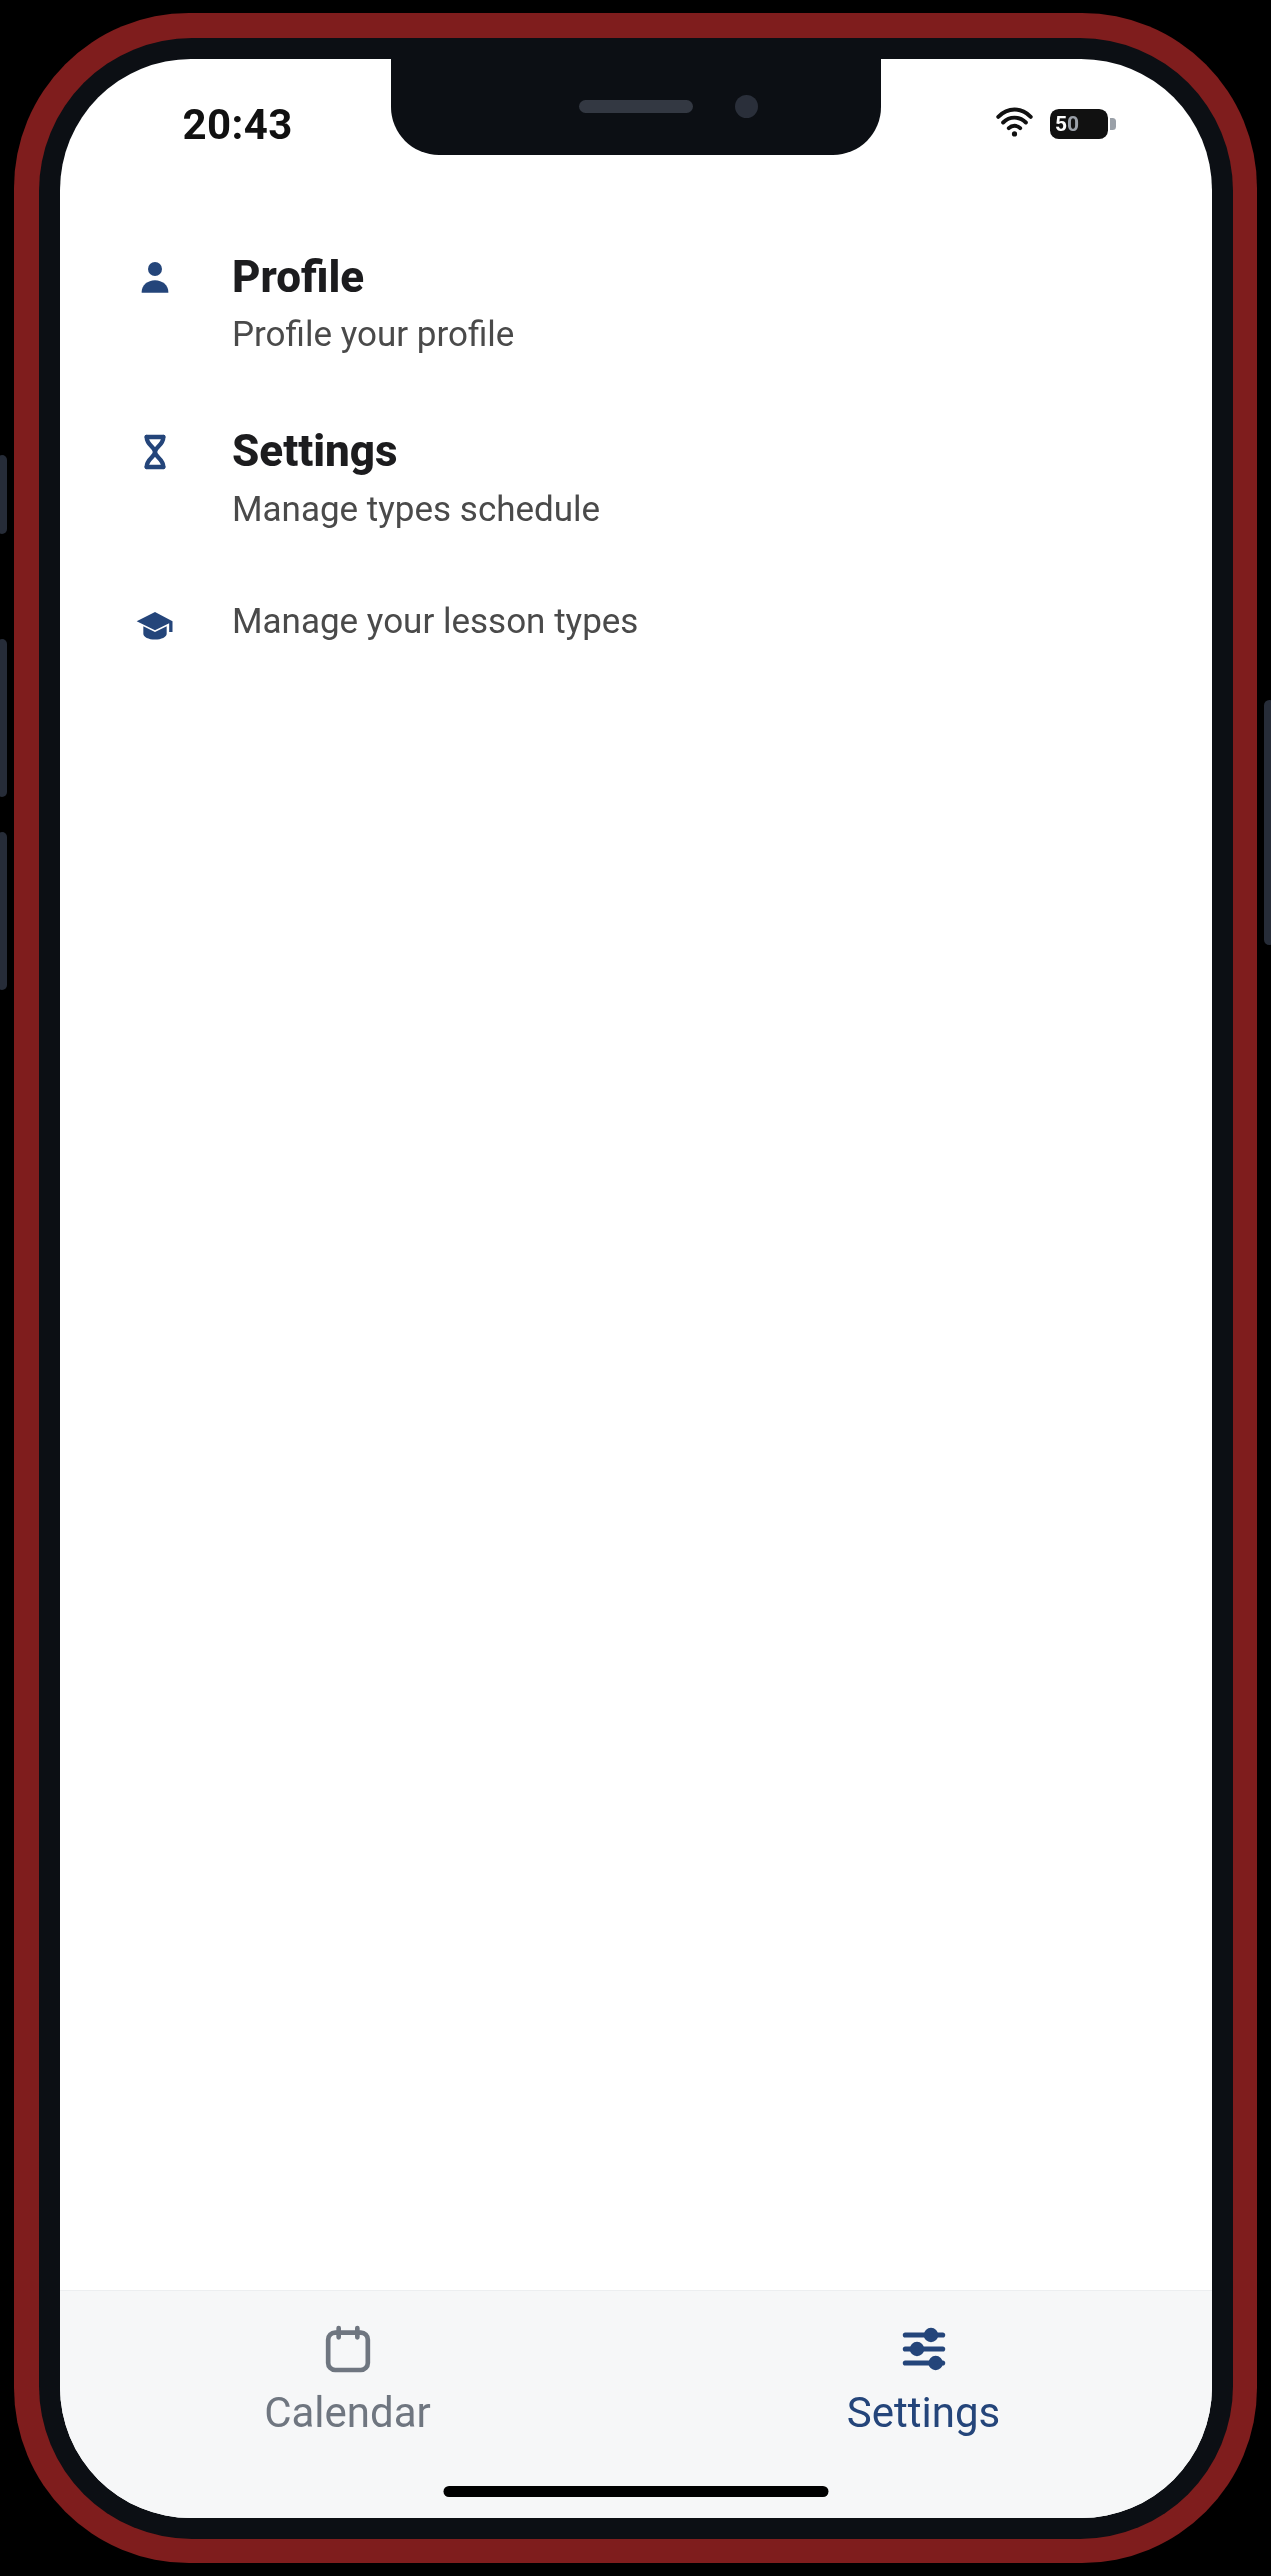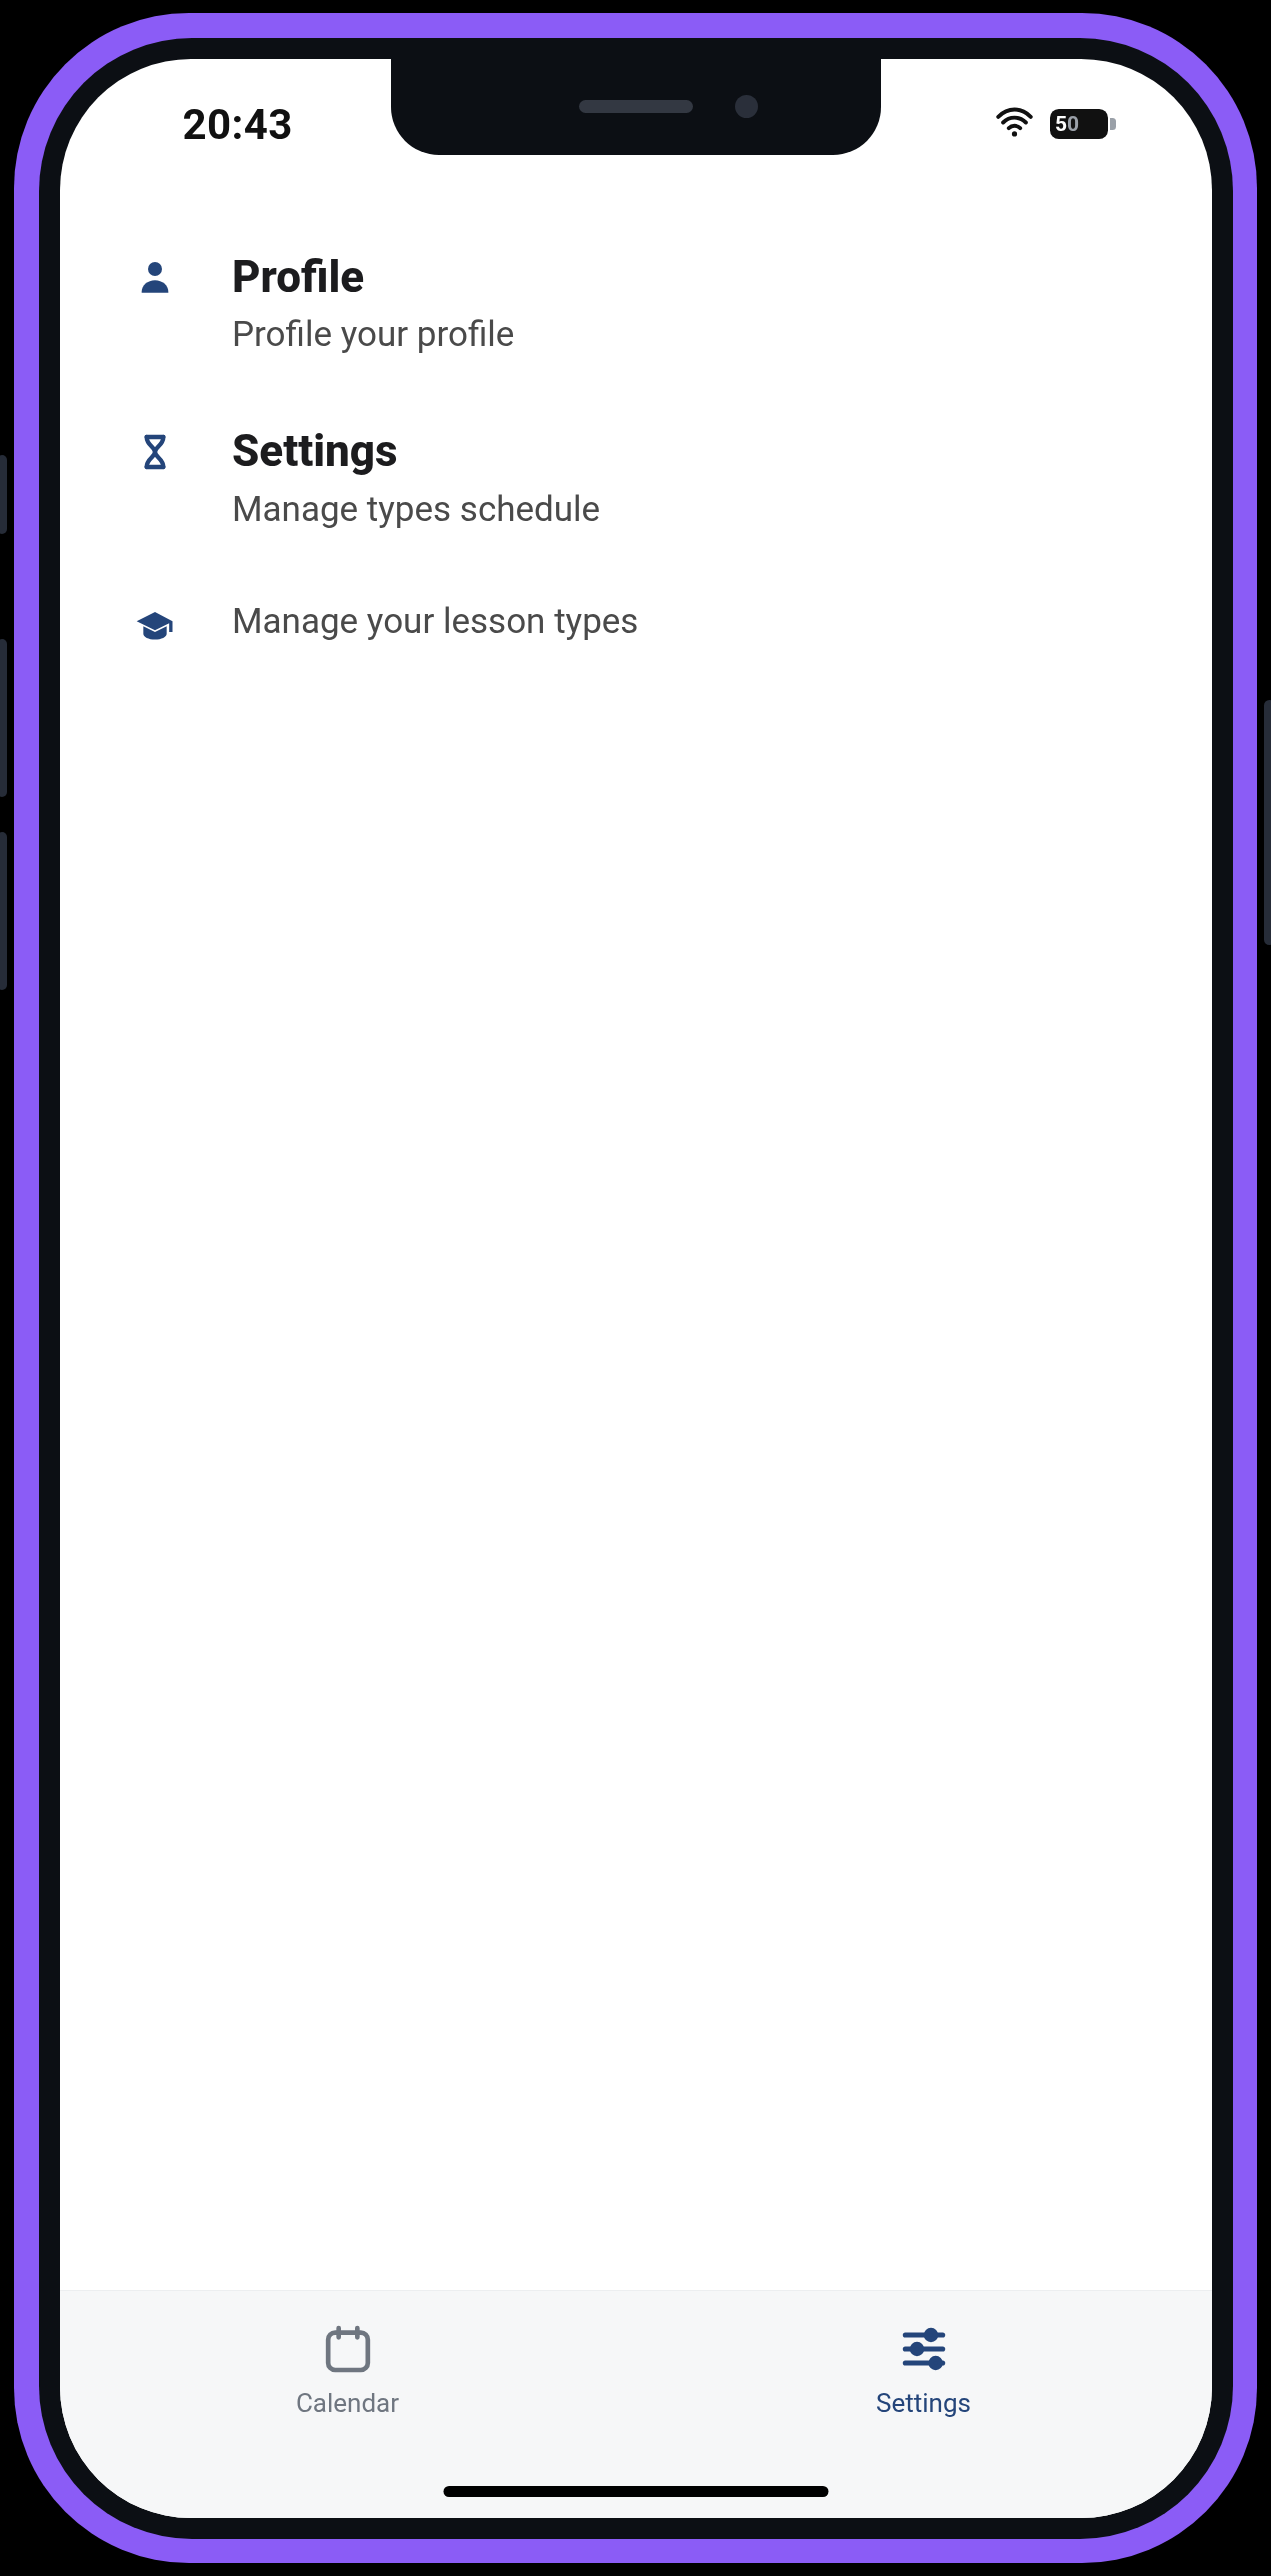--- a/index.html
+++ b/index.html
@@ -19,21 +19,21 @@
     height: 2576px;
     background: #000;
     position: relative;
     display: flex;
     align-items: center;
     justify-content: center;
   }
   .frame-outer {
     width: 1243px;
     height: 2550px;
-    background: #8b5cf6;
+    background: #7f1d1d;
     border-radius: 175px;
     position: relative;
     padding: 24.5px;
   }
   .frame-inner {
     width: 100%;
     height: 100%;
     background: #0c0f14;
     border-radius: 153px;
     padding: 21px;
@@ -205,21 +205,21 @@
     display: flex;
     flex-direction: column;
     align-items: center;
     justify-content: flex-start;
     padding-top: 30px;
     gap: 8.8px;
     cursor: pointer;
   }
   .tab-icon svg { width: 56px; height: 56px; }
   .tab-label {
-    font-size: 26px;
+    font-size: 42px;
     font-weight: 400;
   }
   .tab.inactive .tab-label { color: #6f7680; }
   .tab.active .tab-label { color: #24457a; }
 
   
   .home-indicator {
     position: absolute;
     bottom: 21px;
     left: 50%;

